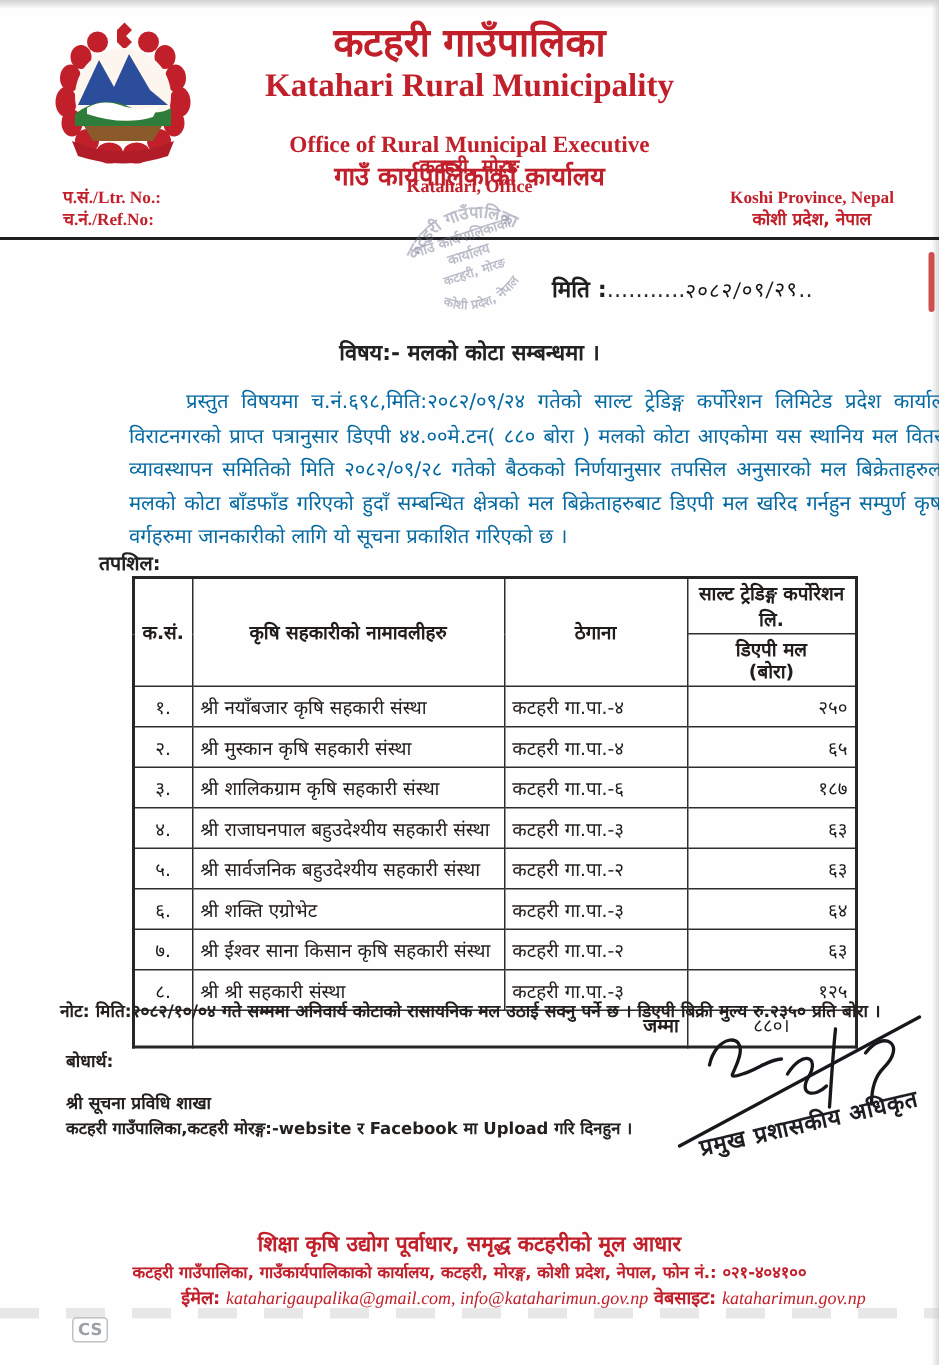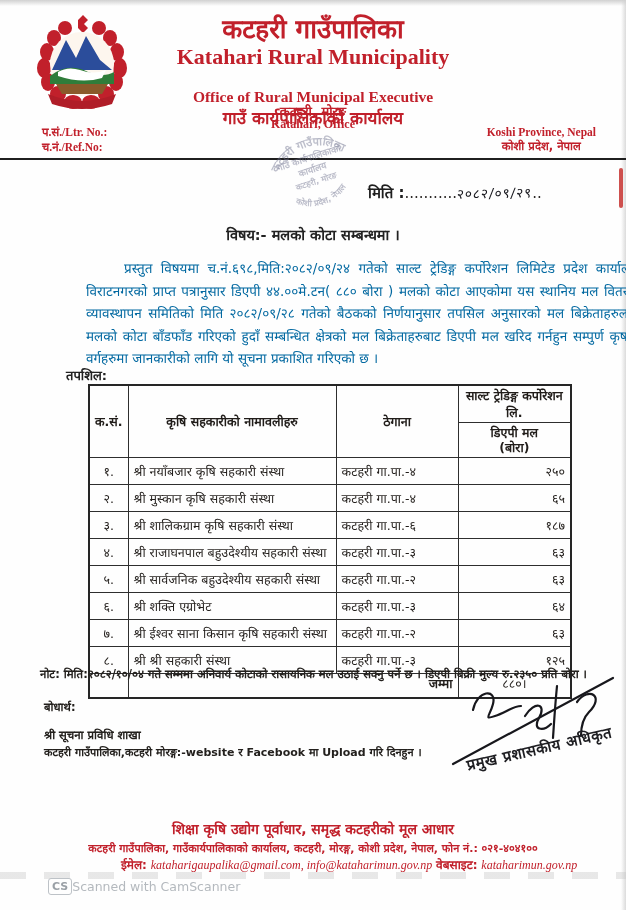--- a/index.html
+++ b/index.html
@@ -260,16 +260,15 @@
   <div class="foot-addr red">कटहरी गाउँपालिका, गाउँकार्यपालिकाको कार्यालय, कटहरी, मोरङ्ग, कोशी प्रदेश, नेपाल, फोन नं.: ०२१-४०४१००</div>
   <div class="foot-mail red">
     <span class="lab">ईमेल:</span>
     <span class="it serif">kataharigaupalika@gmail.com, info@kataharimun.gov.np</span>
     <span class="lab">वेबसाइट:</span>
     <span class="it serif">kataharimun.gov.np</span>
   </div>
 
   <div class="cam">
     <span class="cam-badge">CS</span>
-    <span class="cam-text">Scanned with CamScanner</span>
   </div>
 
 </div>
 
 </body></html>

